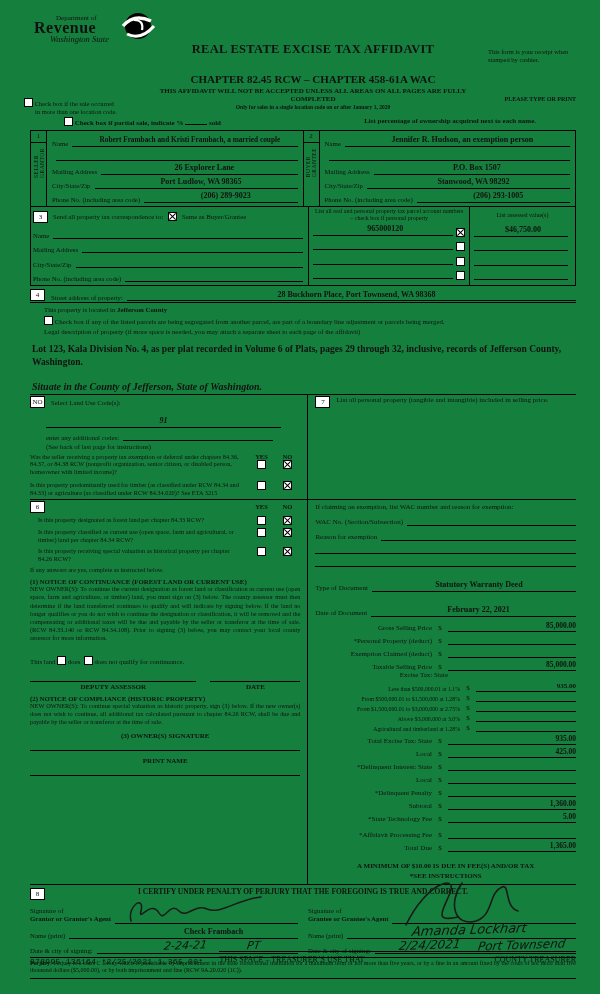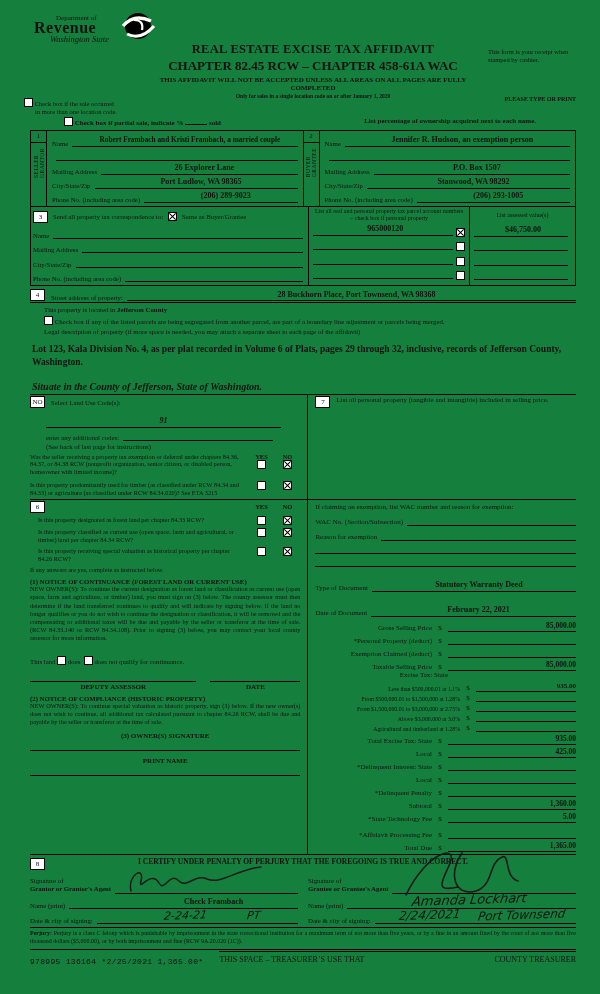--- a/index.html
+++ b/index.html
@@ -8,21 +8,21 @@
         padding:10px 24px 8px 30px;overflow:hidden;}
   
   .hdr{position:relative;height:86px;}
   .logo{position:absolute;left:4px;top:4px;width:150px;}
   .logo .dept{font-size:7px;margin-left:22px;}
   .logo .rev{font-size:16px;font-weight:bold;letter-spacing:.5px;line-height:12px;}
   .logo .ws{font-size:8.5px;font-style:italic;margin-left:16px;}
   .logo svg{position:absolute;right:28px;top:-2px;}
   .titleblock{position:absolute;left:110px;right:90px;top:32px;text-align:center;}
   .t1{font-size:12.5px;font-weight:bold;letter-spacing:.3px;}
-  .t2{font-size:13px;font-weight:bold;margin-top:1px;}
+  .t2{font-size:11px;font-weight:bold;margin-top:16px;}
   .t3{font-size:7px;font-weight:bold;margin-top:2px;}
   .t4{font-size:5.5px;font-weight:bold;margin-top:1px;}
   .receiptnote{position:absolute;right:0;top:38px;width:88px;font-size:6.5px;line-height:1.25;}
   .pleasetype{position:absolute;right:0;top:86px;font-size:6px;font-weight:bold;}
   
   .cb{display:inline-block;width:7px;height:7px;border:1px solid #000;position:relative;
       vertical-align:-1px;background:#fff;flex:none;}
   .cb.checked::before,.cb.checked::after{content:"";position:absolute;left:-1px;top:3px;width:9px;height:1px;background:#000;}
   .cb.checked::before{transform:rotate(45deg);}
   .cb.checked::after{transform:rotate(-45deg);}
@@ -489,20 +489,23 @@
             <span class="taxlabel">*Affidavit Processing Fee</span>
             <span class="taxd">$</span>
             <span class="taxline"><span></span></span>
           </div>
         <div class="taxrow">
             <span class="taxlabel">Total Due</span>
             <span class="taxd">$</span>
             <span class="taxline"><span>1,365.00</span></span>
           </div>
       </div>
+      <div class="minnote">
+        <span>A MINIMUM OF $10.00 IS DUE IN FEE(S) AND/OR TAX</span><br><span>*SEE INSTRUCTIONS</span>
+      </div>
     </div>
   </div>
 
   <div class="sec8">
     <span class="secnum">8</span>
     <div class="certify">I CERTIFY UNDER PENALTY OF PERJURY THAT THE FOREGOING IS TRUE AND CORRECT.</div>
     <div class="s8body">
       <div class="half">
         <div class="sigrow">
           <div class="siglabel"><span class="l1">Signature of</span><br><span>Grantor or Grantor's Agent</span></div>

